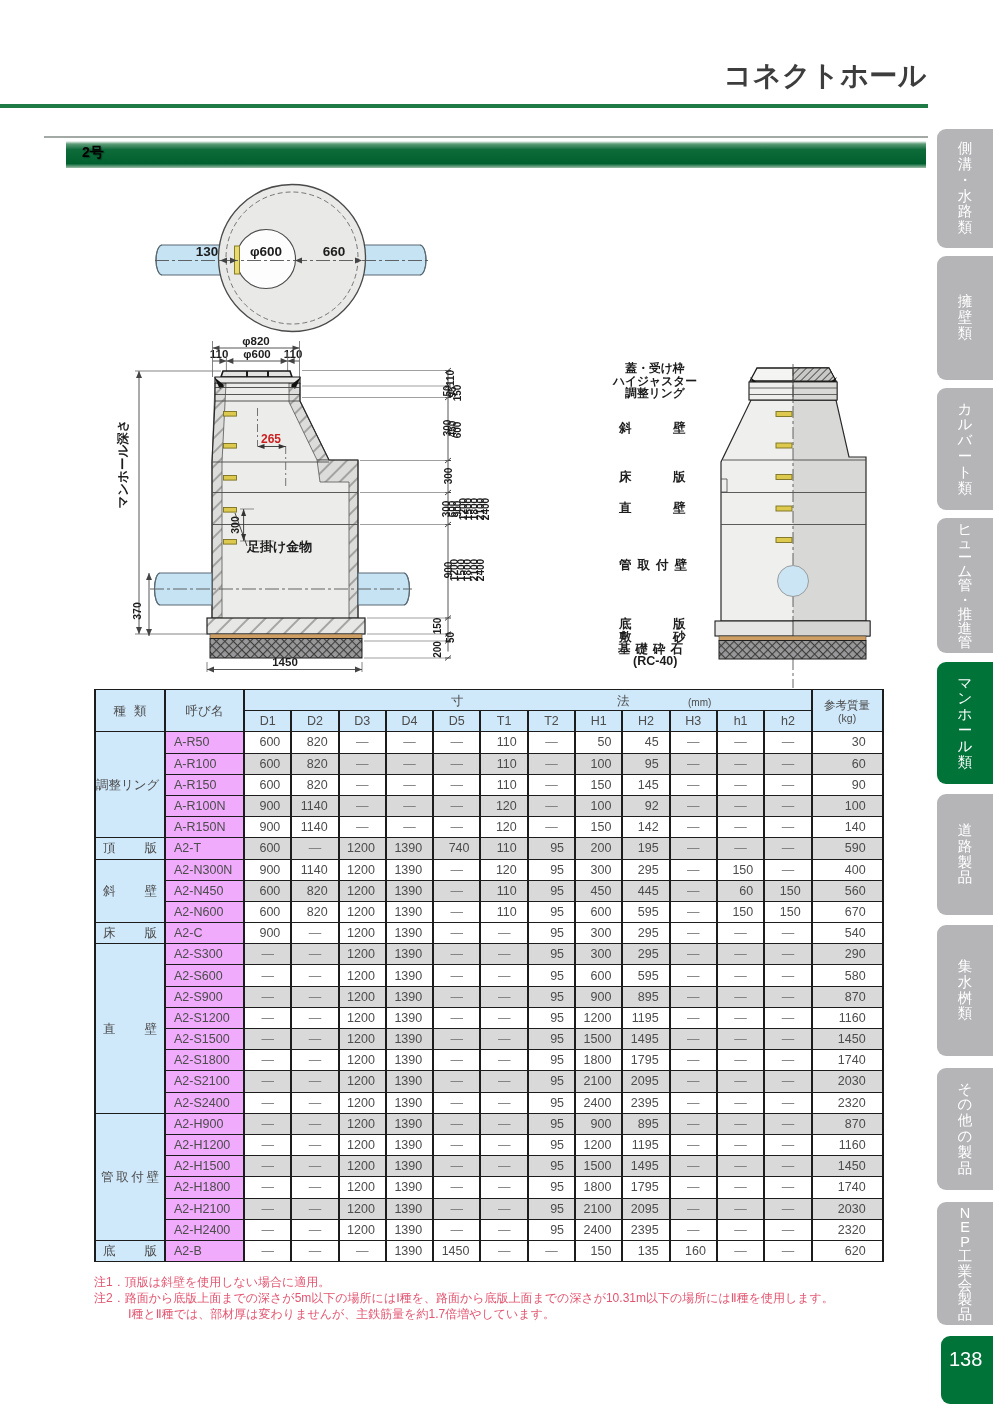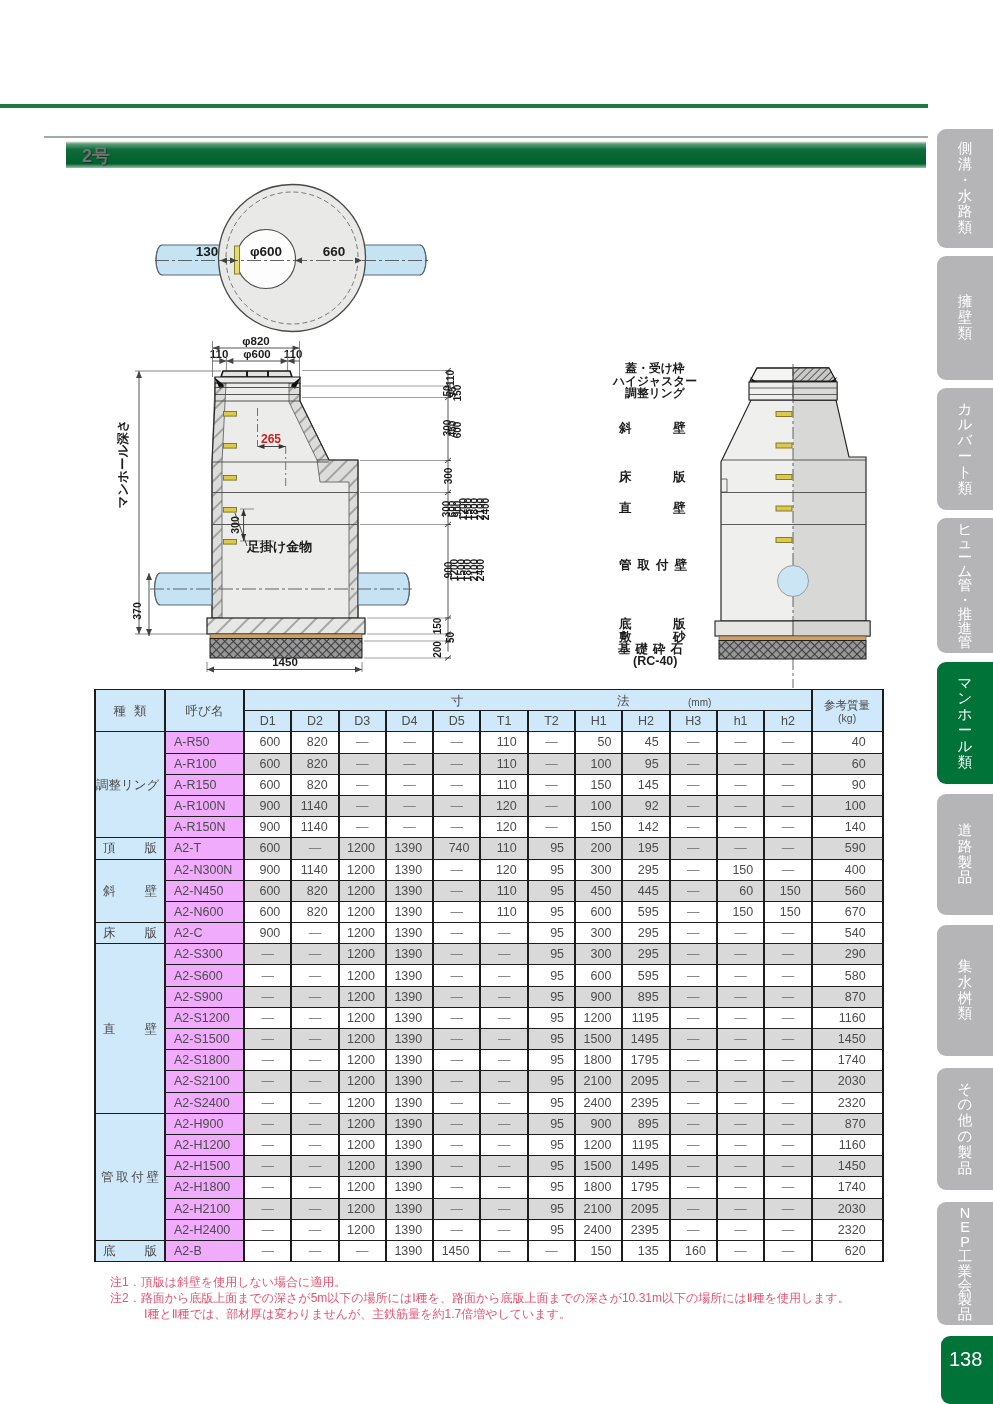--- a/index.html
+++ b/index.html
@@ -14,28 +14,29 @@
 table.spec .dash{text-align:center;color:#777;}
 table.spec .kg{text-align:right;padding-right:16px;}
 table.spec .nm{text-align:left;padding-left:8px;background:#f0abfc;}
 table.spec .cat{background:#cfe8fa;vertical-align:middle;}
 table.spec .g{background:#d9d9d9;}
 table.spec .hd{background:#cfe8fa;text-align:center;}
 .sp2{display:flex;justify-content:space-between;padding:0 7px;}
 </style></head><body>
 <div class="page">
 
+<div class="abs" style="right:66px;top:57px;font-size:28px;font-weight:bold;color:#3d3d3d;letter-spacing:0.5px;">コネクトホール</div>
 
 <div class="abs" style="left:0;top:104px;width:928px;height:4px;background:#1f7a45;"></div>
 
 <div class="abs" style="left:44px;top:136px;width:884px;height:2px;background:#a3aaa5;"></div>
 
 <div class="abs" style="left:66px;top:141px;width:860px;height:27px;background:linear-gradient(180deg,#ffffff 0%,#5d9c78 11%,#0e6b3a 32%,#00602e 84%,#9dbfa9 100%);"></div>
 
-<div class="abs" style="left:82px;top:144px;font-size:18px;font-weight:bold;color:#737373;text-shadow:1px 1px 1px rgba(0,0,0,0.35);">2号</div>
+<div class="abs" style="left:82px;top:144px;font-size:14px;font-weight:bold;color:#000000;text-shadow:1px 1px 1px rgba(0,0,0,0.35);">2号</div>
 
 <svg class="abs" style="left:0;top:0;" width="993" height="690" viewBox="0 0 993 690">
 <defs>
 <pattern id="hw" patternUnits="userSpaceOnUse" width="10" height="10" patternTransform="rotate(45)">
 <rect width="10" height="10" fill="#dcdcda"></rect>
           <line x1="1" y1="0" x2="1" y2="10" stroke="#8b8b89" stroke-width="1.4"></line>
         </pattern>
 <pattern id="hs" patternUnits="userSpaceOnUse" width="12" height="12" patternTransform="rotate(45)">
 <rect width="12" height="12" fill="#e7e7e5"></rect>
           <line x1="1" y1="0" x2="1" y2="12" stroke="#787876" stroke-width="1.2"></line>
@@ -335,21 +336,21 @@
           <td class="dash">—</td>
           <td class="dash">—</td>
           <td class="dash">—</td>
           <td class="num">110</td>
           <td class="dash">—</td>
           <td class="num">50</td>
           <td class="num">45</td>
           <td class="dash">—</td>
           <td class="dash">—</td>
           <td class="dash">—</td>
-          <td class="kg">40</td>
+          <td class="kg">30</td>
         </tr>
 <tr>
           <td class="nm">A-R100</td>
           <td class="num g">600</td>
           <td class="num g">820</td>
           <td class="dash g">—</td>
           <td class="dash g">—</td>
           <td class="dash g">—</td>
           <td class="num g">110</td>
           <td class="dash g">—</td>
@@ -762,21 +763,21 @@
           <td class="num">150</td>
           <td class="num">135</td>
           <td class="num">160</td>
           <td class="dash">—</td>
           <td class="dash">—</td>
           <td class="kg">620</td>
         </tr>
 </tbody>
     </table>
 
-<div class="abs" style="left:94px;top:1274px;font-size:12px;line-height:16.2px;color:#e25570;margin-left:16px;">注1．頂版は斜壁を使用しない場合に適用。<br>注2．路面から底版上面までの深さが5m以下の場所にはⅠ種を、路面から底版上面までの深さが10.31m以下の場所にはⅡ種を使用します。<br><span style="padding-left:34px;">Ⅰ種とⅡ種では、部材厚は変わりませんが、主鉄筋量を約1.7倍増やしています。</span></div>
+<div class="abs" style="left:94px;top:1274px;font-size:12px;line-height:16.2px;color:#e25570;">注1．頂版は斜壁を使用しない場合に適用。<br>注2．路面から底版上面までの深さが5m以下の場所にはⅠ種を、路面から底版上面までの深さが10.31m以下の場所にはⅡ種を使用します。<br><span style="padding-left:34px;">Ⅰ種とⅡ種では、部材厚は変わりませんが、主鉄筋量を約1.7倍増やしています。</span></div>
 
 <div class="tab" style="top:129px;height:119px;background:#b5b5b8;">
       <div class="vt" style="line-height:15.8px;">側<br>溝<br>・<br>水<br>路<br>類</div>
     </div>
 
 <div class="tab" style="top:256px;height:124px;background:#b5b5b8;">
       <div class="vt" style="line-height:15.8px;">擁<br>壁<br>類</div>
     </div>
 
 <div class="tab" style="top:388px;height:122px;background:#b5b5b8;">

